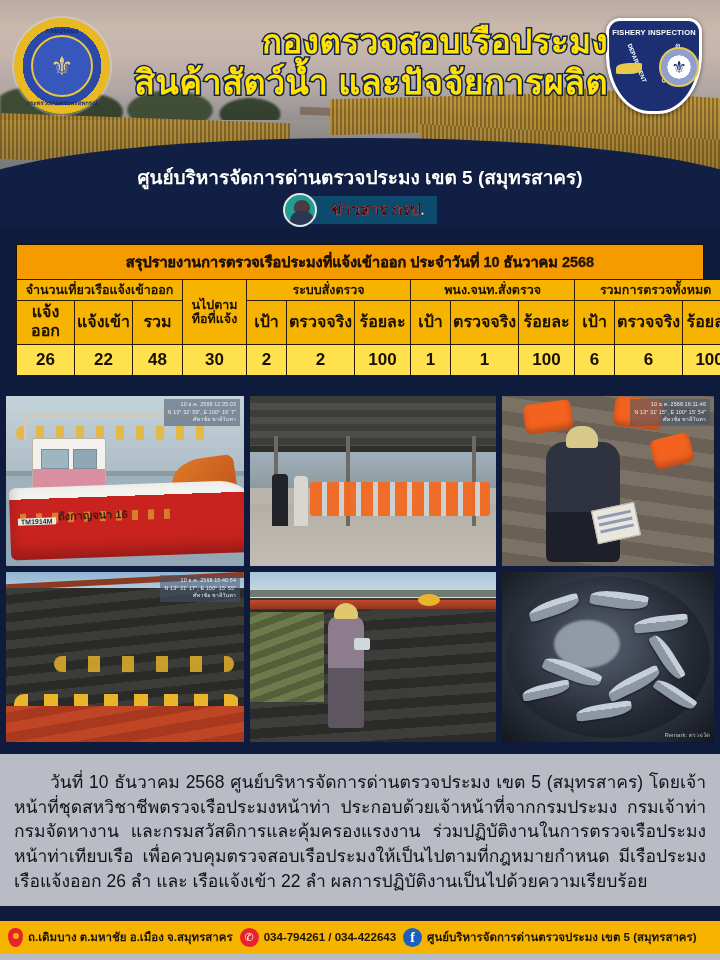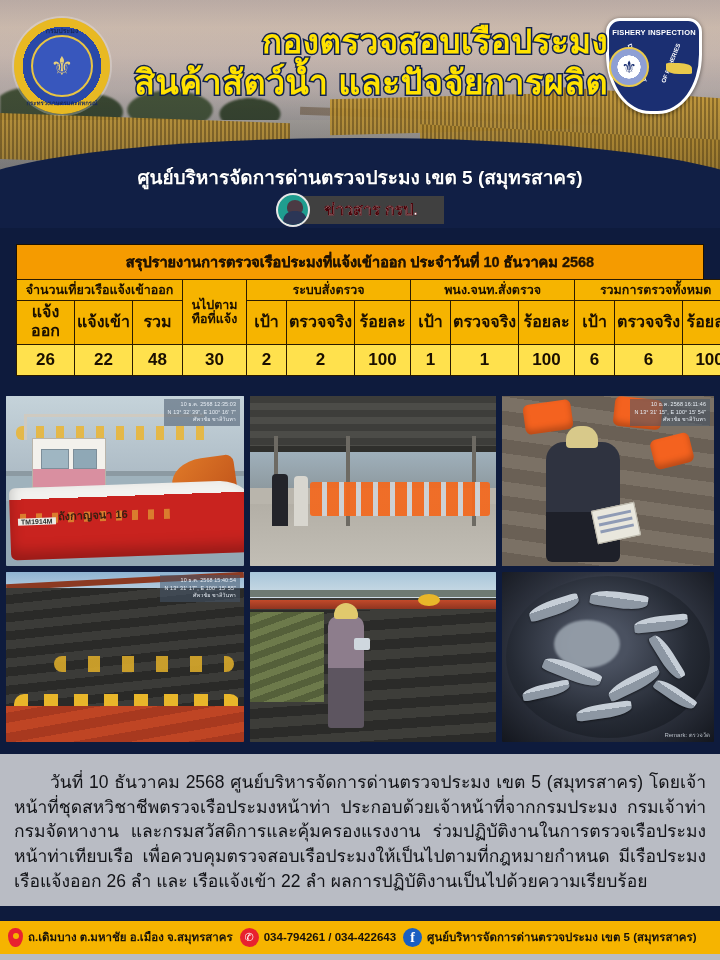--- a/index.html
+++ b/index.html
@@ -82,21 +82,21 @@
   .logo-left .rt-bot { position: absolute; bottom: 6px; left: 0; right: 0; text-align: center; font-size: 6px; }
 
   .logo-right {
     position: absolute; right: 14px; top: 14px; width: 104px; height: 104px;
     display: flex; align-items: center; justify-content: center;
   }
   .shield {
     width: 96px; height: 96px; background: #1b2f72;
     border: 3px solid #ffffff;
     border-radius: 14px 14px 46% 46% / 14px 14px 62% 62%;
-    position: relative; display: flex; align-items: center; justify-content: flex-start;
+    position: relative; display: flex; align-items: center; justify-content: flex-end;
     box-shadow: 0 1px 4px rgba(0,0,0,.5);
   }
   .shield .s-top { position: absolute; top: 7px; left: 0; right: 0; text-align: center; font-size: 7.5px; font-weight: bold; color: #ffffff; letter-spacing: .2px; }
   .shield .s-left { position: absolute; left: 4px; top: 44px; font-size: 6px; font-weight: bold; color: #fff; transform: rotate(68deg); width: 52px; }
   .shield .s-right { position: absolute; right: 4px; top: 44px; font-size: 6px; font-weight: bold; color: #fff; transform: rotate(-68deg); width: 52px; text-align: right; }
   .shield .s-core { width: 40px; height: 40px; border-radius: 50%; background: radial-gradient(circle, #fff 0 45%, #8e9fd4 46% 100%); border: 2px solid #e9c94b; position: relative; margin-top: 2px; }
   .shield .s-core::after { content: "⚜"; position: absolute; inset: 0; display: flex; align-items: center; justify-content: center; color: #1b2f72; font-size: 17px; }
   .shield .wing { position: absolute; top: 42px; width: 26px; height: 11px; background: #e9c94b; border-radius: 50% 10% 50% 10%; }
   .shield .wing.l { left: 7px; } .shield .wing.r { right: 7px; transform: scaleX(-1); }
 
@@ -119,22 +119,22 @@
     position: absolute; left: 0; right: 0; bottom: 0; height: 36px;
     display: flex; align-items: center; justify-content: center; gap: 0;
   }
   .news-avatar {
     width: 34px; height: 34px; border-radius: 50%; background: #1f9d8f;
     border: 2px solid #e6e6e6; position: relative; overflow: hidden; z-index: 2;
   }
   .news-avatar::before { content: ""; position: absolute; left: 9px; top: 5px; width: 16px; height: 14px; border-radius: 50% 50% 40% 40%; background: #4b3a44; }
   .news-avatar::after { content: ""; position: absolute; left: 5px; bottom: 0; width: 24px; height: 14px; border-radius: 10px 10px 0 0; background: #2b3656; }
   .news-label {
-    background: #404040; color: #ffffff; font-size: 16px; font-weight: bold;
-    padding: 4px 26px 4px 22px; margin-left: -8px; height: 28px; line-height: 20px;
+    background: #0c4a6e; color: #ffffff; font-size: 16px; font-weight: bold;
+    padding: 4px 12px 4px 22px; margin-left: -8px; height: 28px; line-height: 20px;
     -webkit-text-stroke: .4px #4a0208;
   }
 
   
   .report { width: 720px; background: #0e1b3d; padding: 16px; }
   .report-title {
     background: #f59b00; color: #231400; text-align: center;
     font-size: 14.5px; font-weight: bold; padding: 5px 0 6px;
     border: 1px solid #1d1200; border-bottom: none;
     -webkit-text-stroke: .3px #231400;

